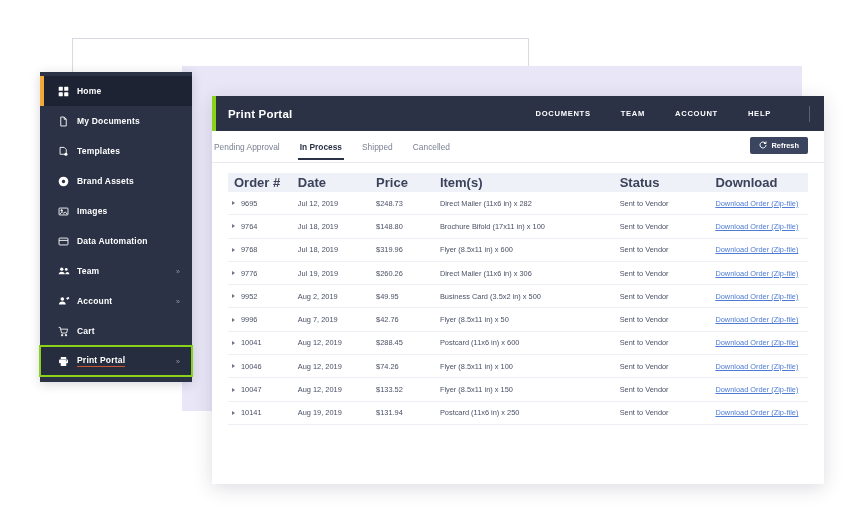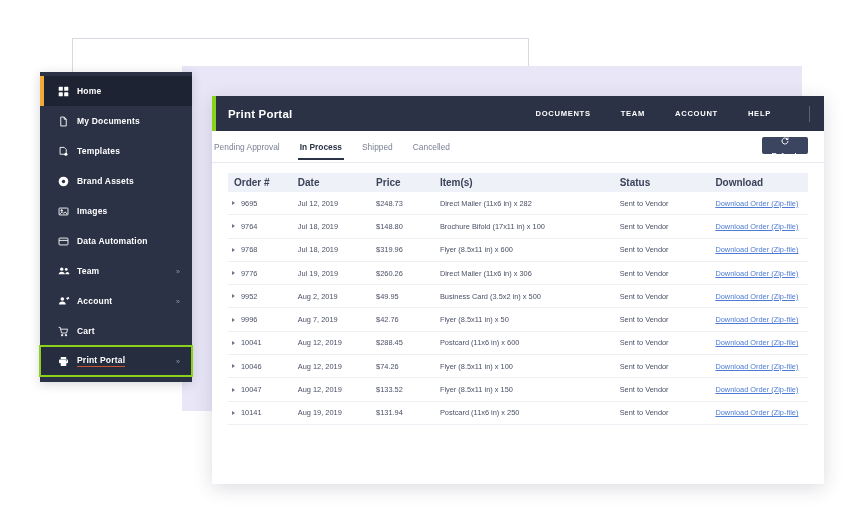--- a/index.html
+++ b/index.html
@@ -186,36 +186,35 @@
     height: 17px;
     background: #3c4560;
     border-radius: 2px;
     color: #fff;
     font-size: 7.4px;
     font-weight: bold;
     display: flex;
     align-items: center;
     gap: 4px;
     padding: 0 9px;
-    flex-direction: column;
   }
 
   
   .table-wrap {
     padding: 10px 16px 0 16px;
   }
   table {
     width: 100%;
     border-collapse: collapse;
     table-layout: fixed;
   }
   thead th {
     background: #eef1f8;
     color: #3b4259;
-    font-size: 10px;
+    font-size: 13px;
     font-weight: bold;
     text-align: left;
     height: 19px;
     padding: 0 6px;
     white-space: nowrap;
   }
   tbody td {
     font-size: 7.4px;
     color: #4a5066;
     height: 22.3px;

